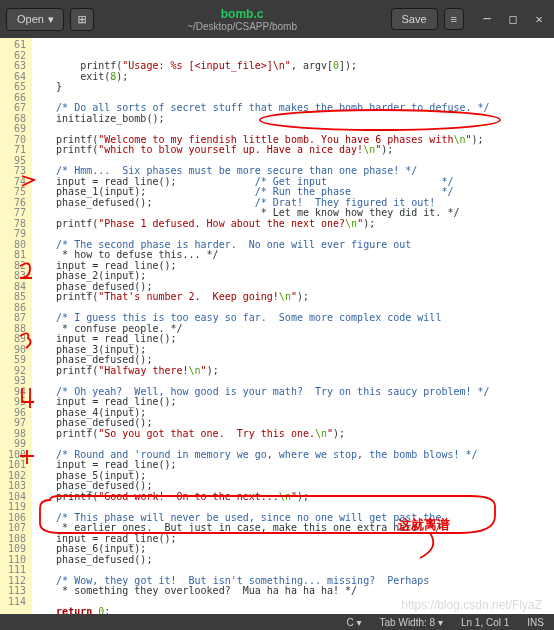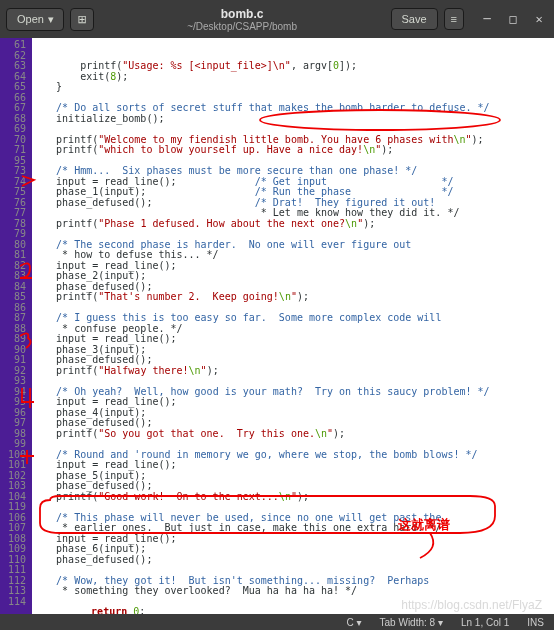--- a/index.html
+++ b/index.html
@@ -27,59 +27,59 @@
   padding: 4px 10px;
   color: #d3d7cf;
   font-size: 11px;
   font-family: sans-serif;
   cursor: pointer;
   display: flex;
   align-items: center;
   gap: 4px;
 }
 .title-center { flex: 1; text-align: center; font-family: sans-serif; }
-.title-center .fname { font-weight: bold; font-size: 12px; color: #e5e5e5; }
+.title-center .fname { font-weight: bold; font-size: 12px; color: #22c55e; }
 .title-center .fpath { font-size: 10px; color: #aaa; }
 .winbtns { display: flex; gap: 8px; margin-left: 8px; }
 .winbtn {
   width: 18px; height: 18px;
   display: flex; align-items: center; justify-content: center;
   color: #ccc; cursor: pointer; font-size: 12px;
 }
 .editor {
   background: #fff;
   color: #2e3436;
   height: 576px;
   overflow: hidden;
   display: flex;
   position: relative;
 }
 .gutter {
   width: 32px;
   text-align: right;
   padding-right: 6px;
   color: #888;
-  background: #4c1d95;
+  background: #fef9c3;
   font-size: 10px;
   line-height: 10.5px;
   padding-top: 2px;
 }
 .gutter div { height: 10.5px; }
 .code {
   flex: 1;
   font-size: 10px;
   line-height: 10.5px;
   padding-top: 2px;
   white-space: pre;
   position: relative;
 }
 .code div { height: 10.5px; }
 .c-comment { color: #3465a4; }
 .c-string { color: #a40000; }
-.c-keyword { color: #a40000; font-weight: bold; margin-left: 35px; }
+.c-keyword { color: #a40000; font-weight: bold; }
 .c-num { color: #4e9a06; }
 .c-esc { color: #4e9a06; }
 .statusbar {
   background: #3b3b3b;
   height: 16px;
   display: flex;
   align-items: center;
   justify-content: flex-end;
   padding: 0 10px;
   gap: 18px;
@@ -172,21 +172,21 @@
       <div>81</div>
       <div>82</div>
       <div>83</div>
       <div>84</div>
       <div>85</div>
       <div>86</div>
       <div>87</div>
       <div>88</div>
       <div>89</div>
       <div>90</div>
-      <div>91</div>
+      <div>59</div>
       <div>92</div>
       <div>93</div>
       <div>94</div>
       <div>95</div>
       <div>96</div>
       <div>97</div>
       <div>98</div>
       <div>99</div>
       <div>100</div>
       <div>101</div>

